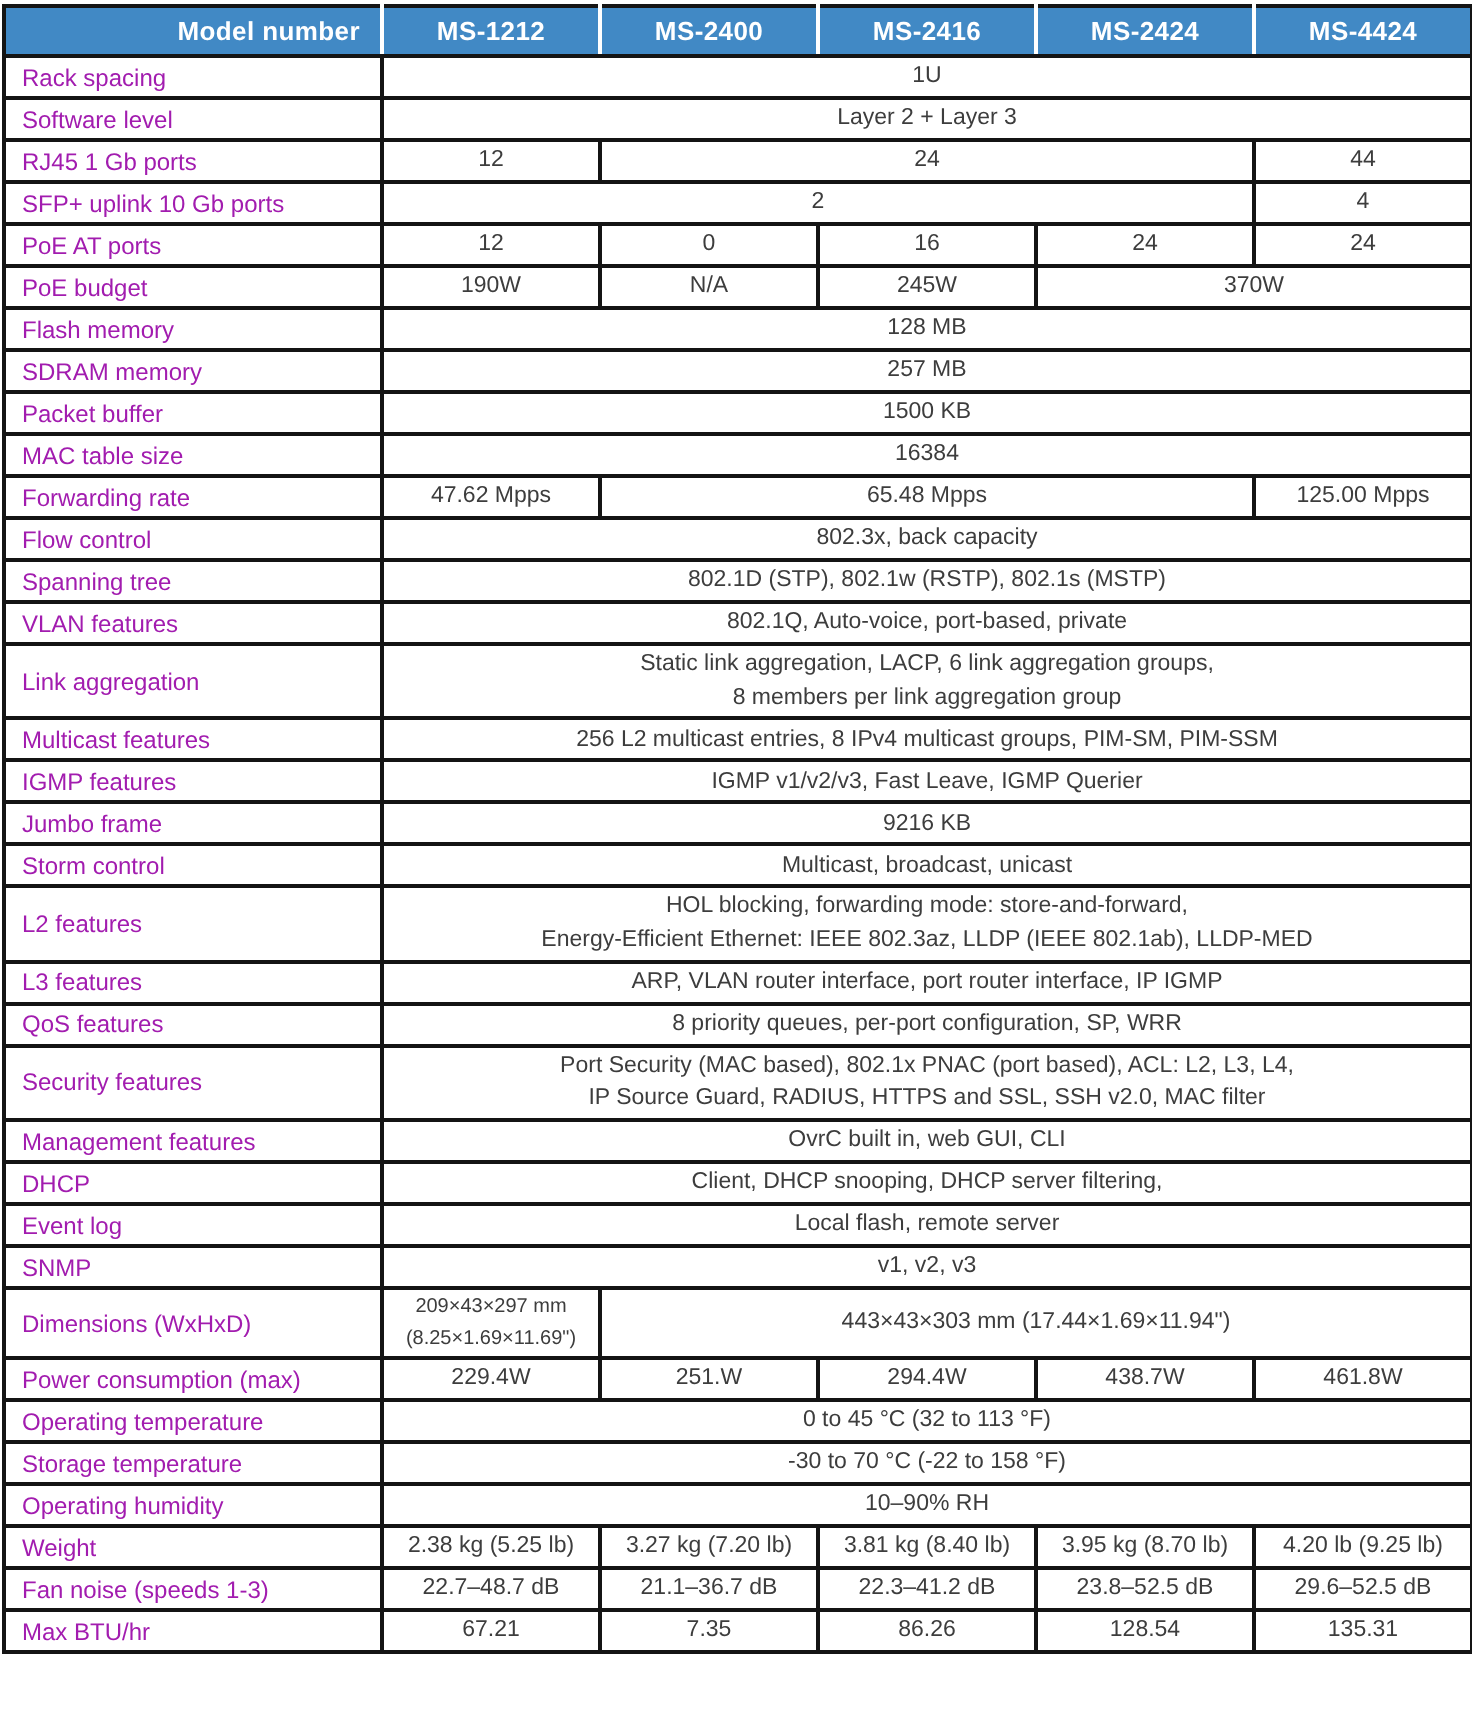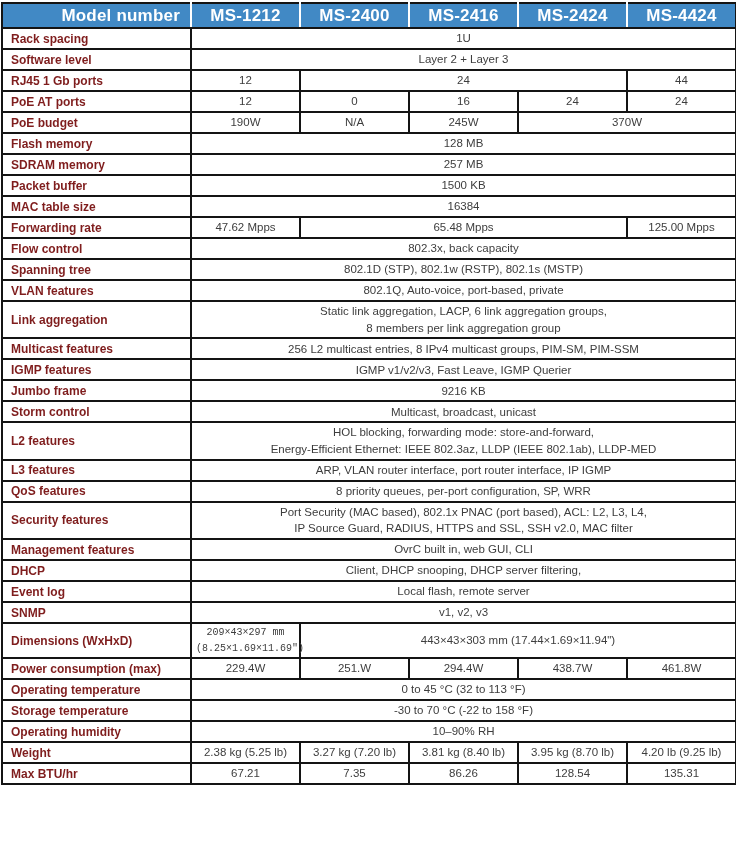--- a/index.html
+++ b/index.html
@@ -17,59 +17,58 @@
   table.spec-table {
     width: 734px;
     border-collapse: collapse;
     table-layout: fixed;
     border: 2px solid #141414;
   }
   
   thead th {
     background: #4189c5;
     color: #ffffff;
-    font-size: 17px;
+    font-size: 13px;
     font-weight: bold;
     height: 23px;
     padding: 0 6px;
     border-left: 2px solid #ffffff;
     border-bottom: 2px solid #141414;
     text-align: center;
     letter-spacing: 0.2px;
   }
   thead th:first-child {
     border-left: none;
     text-align: right;
     padding-right: 10px;
   }
   
   tbody tr { height: 21px; }
   tbody th.rowlabel {
     text-align: left;
     font-size: 12px;
-    font-weight: bold;
-    color: #7f1d1d;
+    font-weight: normal;
+    color: #a21caf;
     padding: 1px 8px;
     border: 2px solid #141414;
     background: #ffffff;
   }
   tbody td {
     text-align: center;
     font-size: 11.5px;
     color: #3d3d3d;
     padding: 1px 4px;
     border: 2px solid #141414;
     white-space: pre-line;
     line-height: 1.45;
     background: #ffffff;
   }
   tbody td.small {
     font-size: 10px;
     line-height: 1.55;
-    font-family: Liberation Mono, monospace;
   }
 </style>
 </head>
 <body>
 
 <div class="page">
   <table class="spec-table">
     <colgroup>
       <col style="width:189px">
       <col style="width:109px">
@@ -97,20 +96,25 @@
           <th class="rowlabel">Software level</th>
           <td colspan="5">Layer 2 + Layer 3</td>
         </tr>
         <tr>
           <th class="rowlabel">RJ45 1 Gb ports</th>
           <td>12</td>
           <td colspan="3">24</td>
           <td>44</td>
         </tr>
         <tr>
+          <th class="rowlabel">SFP+ uplink 10 Gb ports</th>
+          <td colspan="4">2</td>
+          <td>4</td>
+        </tr>
+        <tr>
           <th class="rowlabel">PoE AT ports</th>
           <td>12</td>
           <td>0</td>
           <td>16</td>
           <td>24</td>
           <td>24</td>
         </tr>
         <tr>
           <th class="rowlabel">PoE budget</th>
           <td>190W</td>
@@ -235,20 +239,28 @@
         </tr>
         <tr>
           <th class="rowlabel">Weight</th>
           <td>2.38 kg (5.25 lb)</td>
           <td>3.27 kg (7.20 lb)</td>
           <td>3.81 kg (8.40 lb)</td>
           <td>3.95 kg (8.70 lb)</td>
           <td>4.20 lb (9.25 lb)</td>
         </tr>
         <tr>
+          <th class="rowlabel">Fan noise (speeds 1-3)</th>
+          <td>22.7–48.7 dB</td>
+          <td>21.1–36.7 dB</td>
+          <td>22.3–41.2 dB</td>
+          <td>23.8–52.5 dB</td>
+          <td>29.6–52.5 dB</td>
+        </tr>
+        <tr>
           <th class="rowlabel">Max BTU/hr</th>
           <td>67.21</td>
           <td>7.35</td>
           <td>86.26</td>
           <td>128.54</td>
           <td>135.31</td>
         </tr>
       </tbody>
   </table>
 </div>

